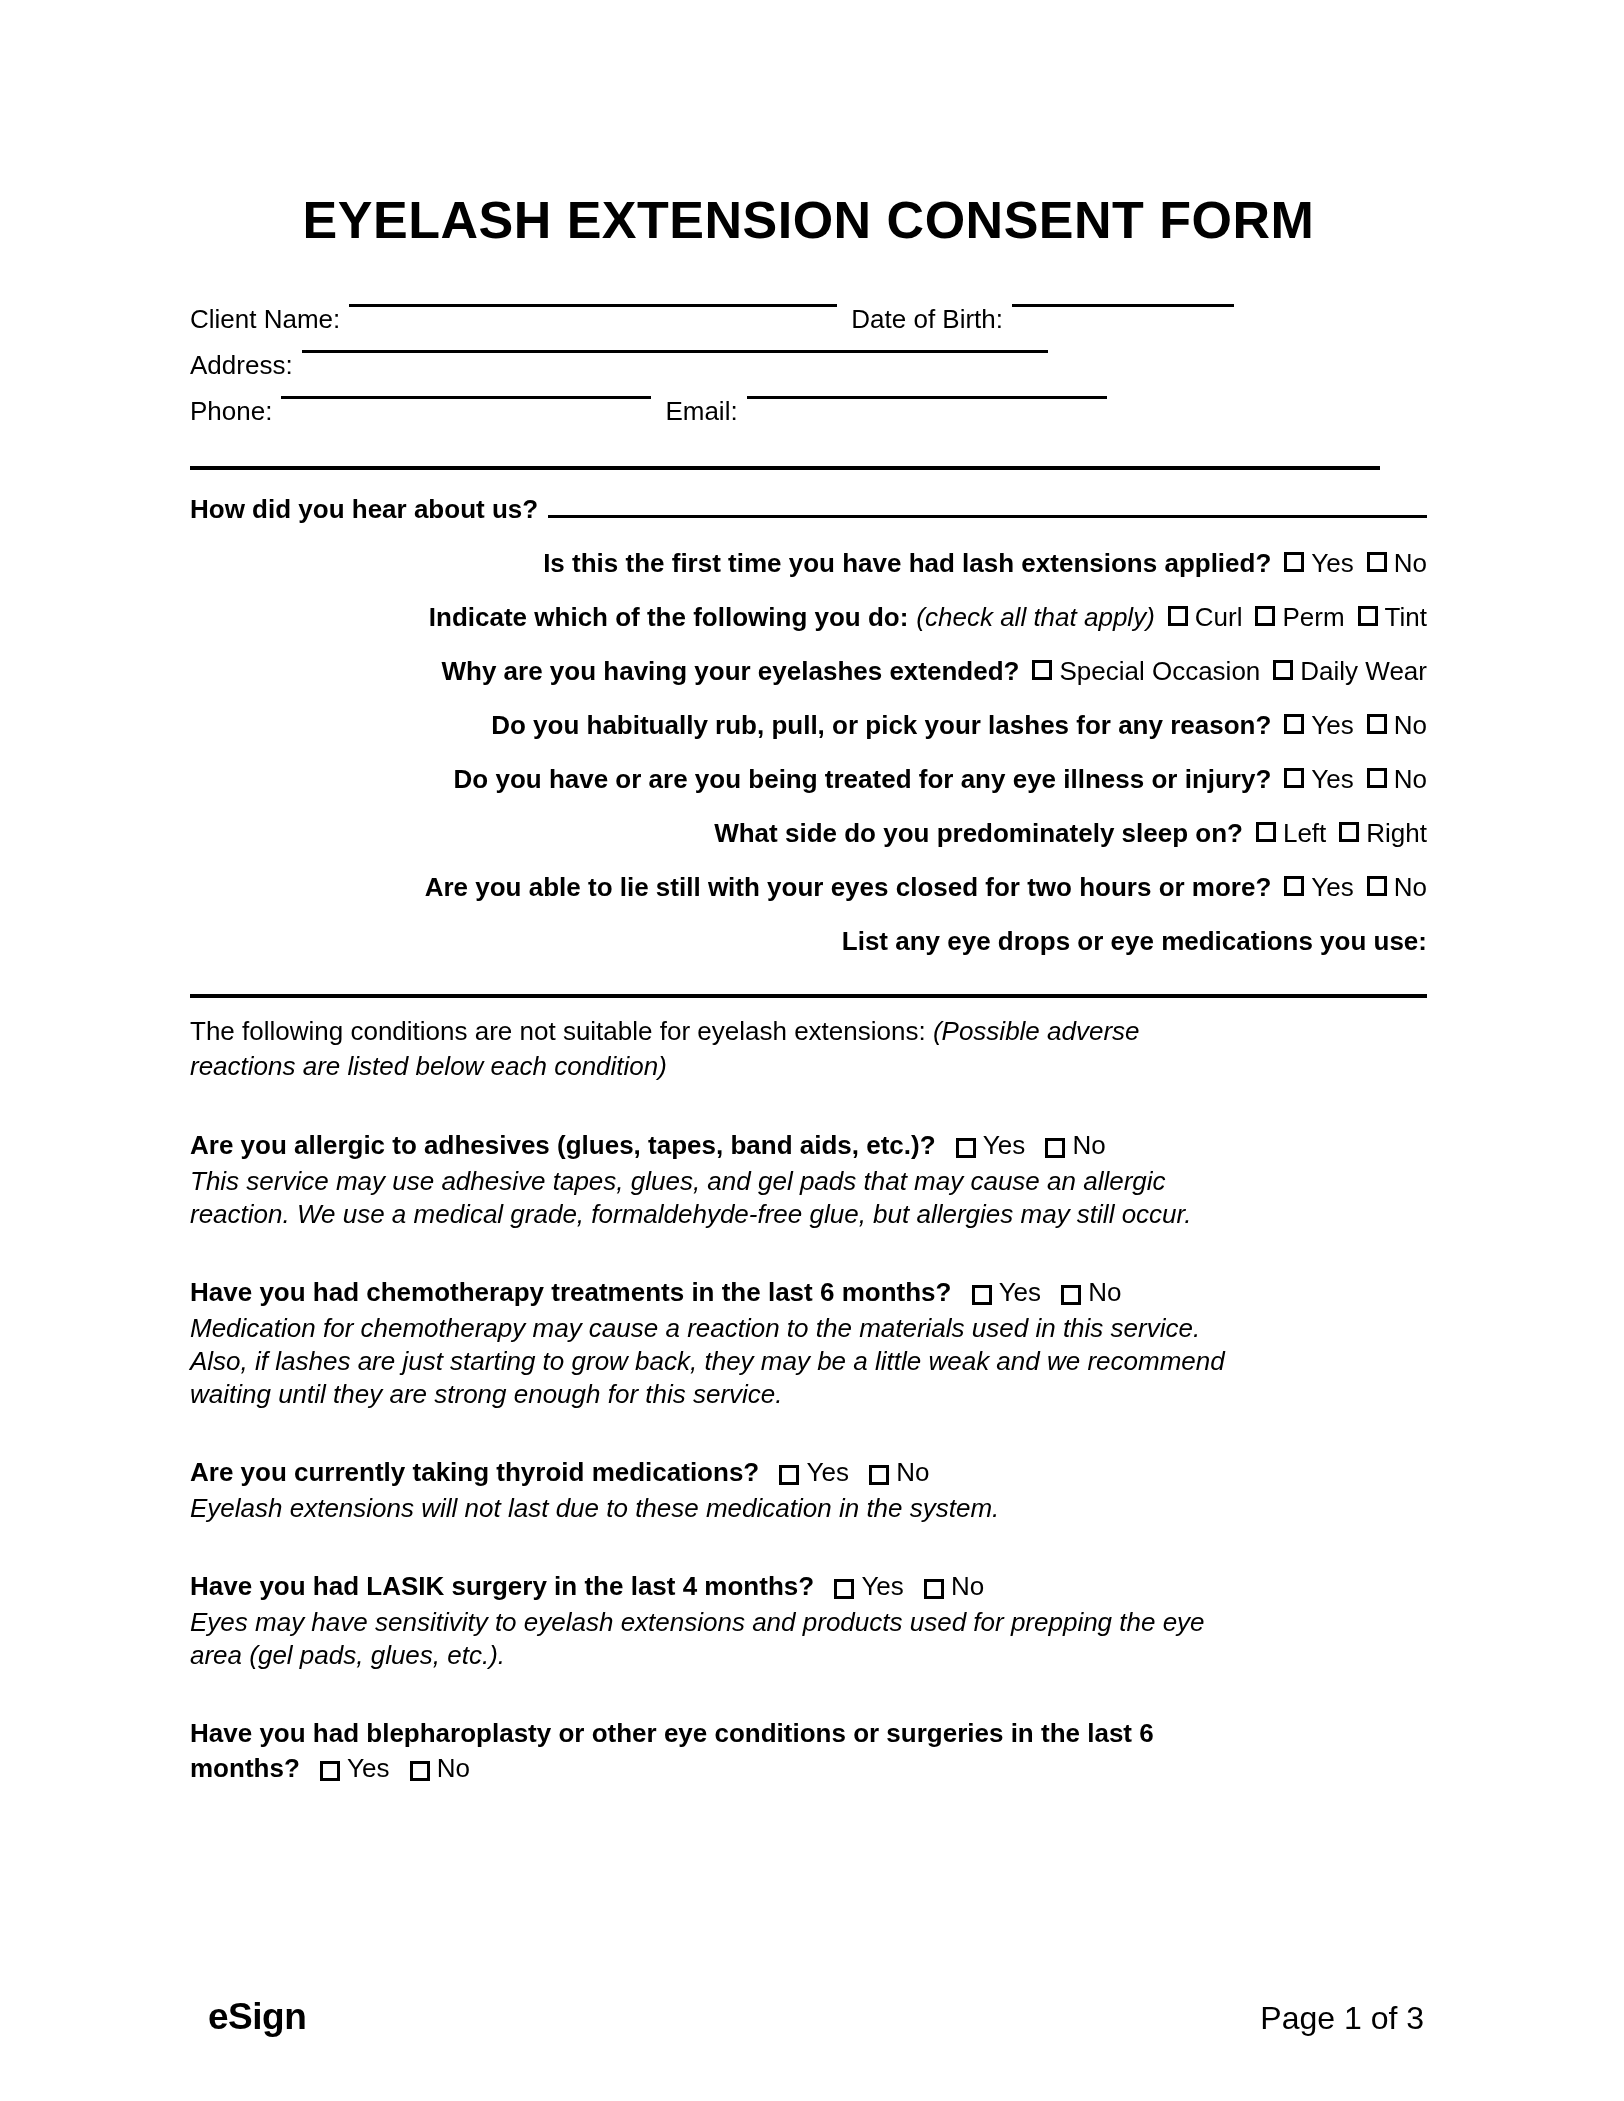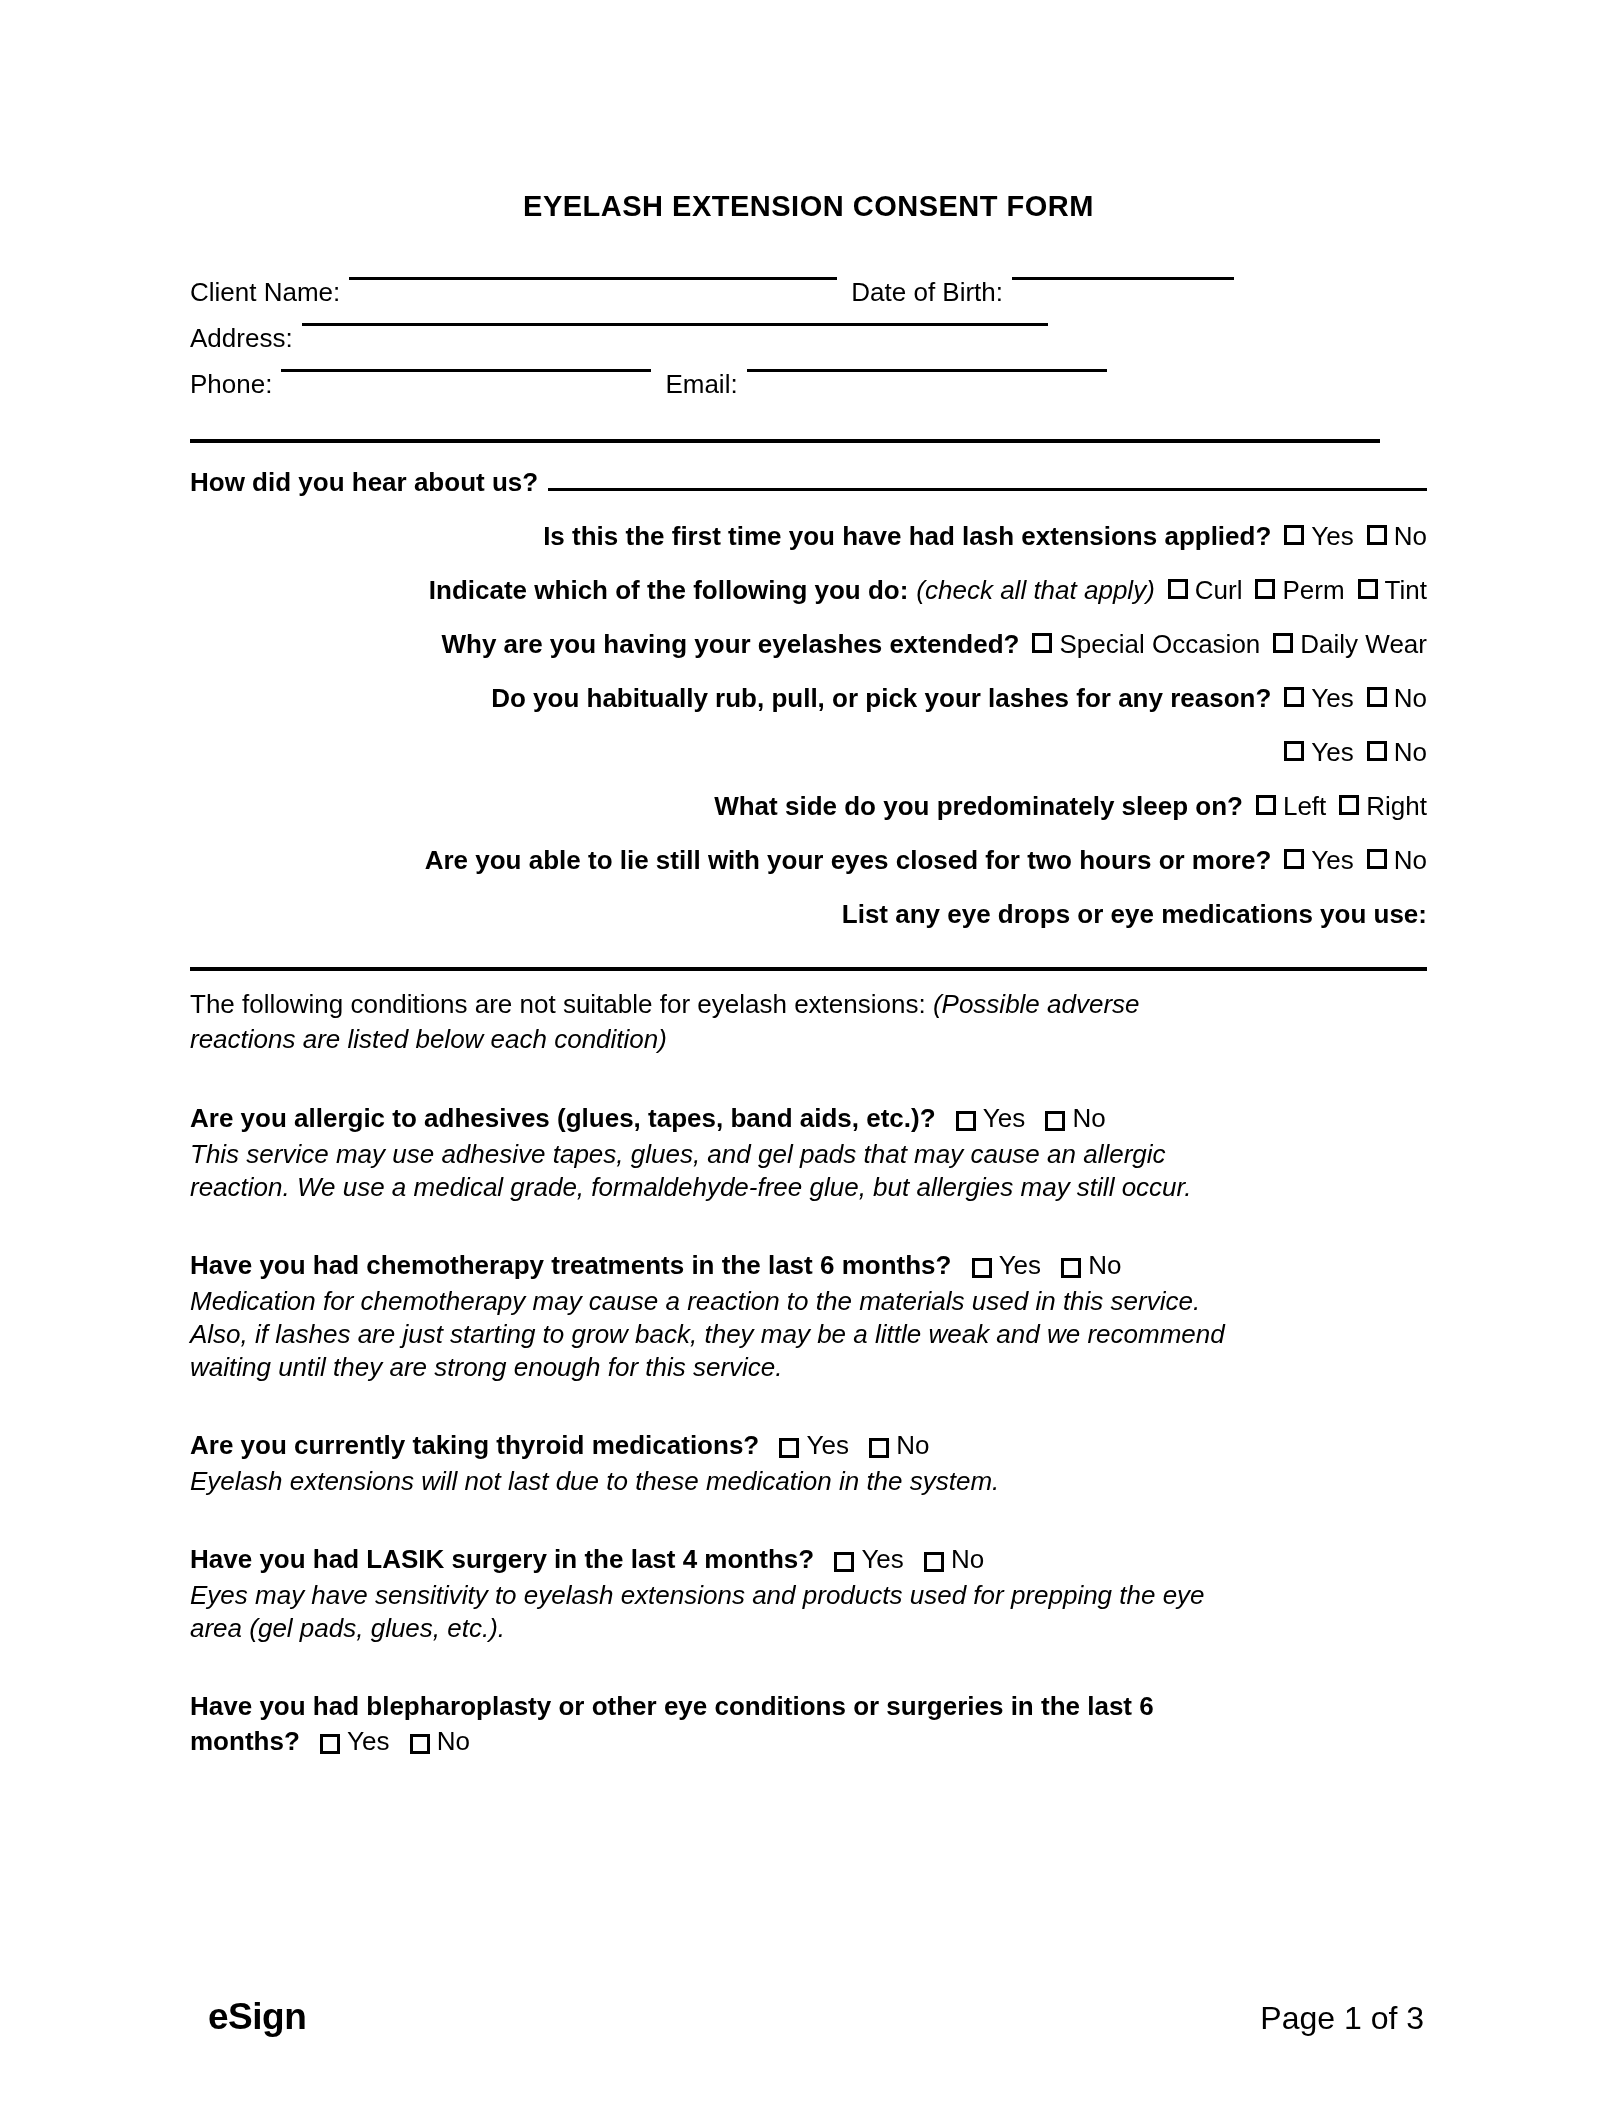--- a/index.html
+++ b/index.html
@@ -12,21 +12,21 @@
     background: #ffffff;
     color: #000000;
     font-family: "Liberation Sans", sans-serif;
     font-size: 26px;
     padding: 0 197px 0 190px;
     overflow: hidden;
   }
   .title {
     padding-top: 190px;
     text-align: center;
-    font-size: 29px;
+    font-size: 52px;
     font-weight: bold;
     letter-spacing: 0.5px;
     white-space: nowrap;
   }
   
   .hdr { margin-top: 54px; font-weight: 400; }
   .hdr-row { display: flex; align-items: flex-start; height: 46px; }
   .lbl { white-space: pre; }
   .uline {
     display: inline-block;
@@ -156,20 +156,21 @@
       <span class="cb"></span><span class="opt-label">Daily Wear</span>
     </div>
 
     <div class="q">
       <span>Do you habitually rub, pull, or pick your lashes for any reason?</span>
       <span class="cb"></span><span class="opt-label">Yes</span>
       <span class="cb"></span><span class="opt-label">No</span>
     </div>
 
     <div class="q">
+      <span>Do you have or are you being treated for any eye illness or injury?</span>
       <span class="cb"></span><span class="opt-label">Yes</span>
       <span class="cb"></span><span class="opt-label">No</span>
     </div>
 
     <div class="q">
       <span>What side do you predominately sleep on?</span>
       <span class="cb"></span><span class="opt-label">Left</span>
       <span class="cb"></span><span class="opt-label">Right</span>
     </div>
 

